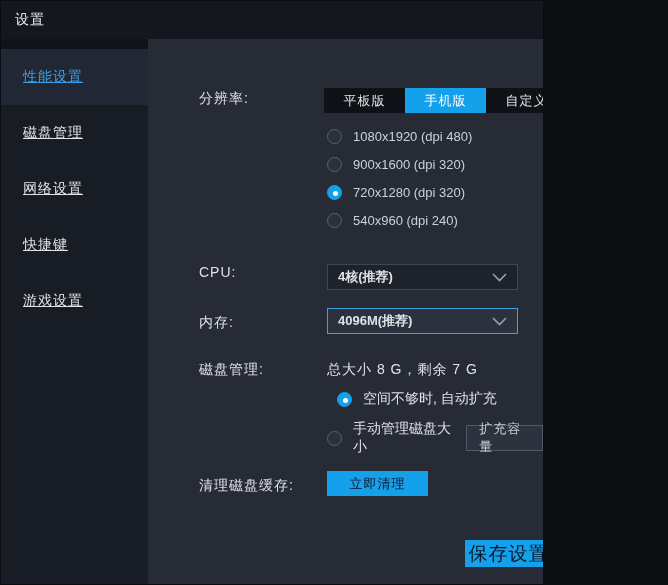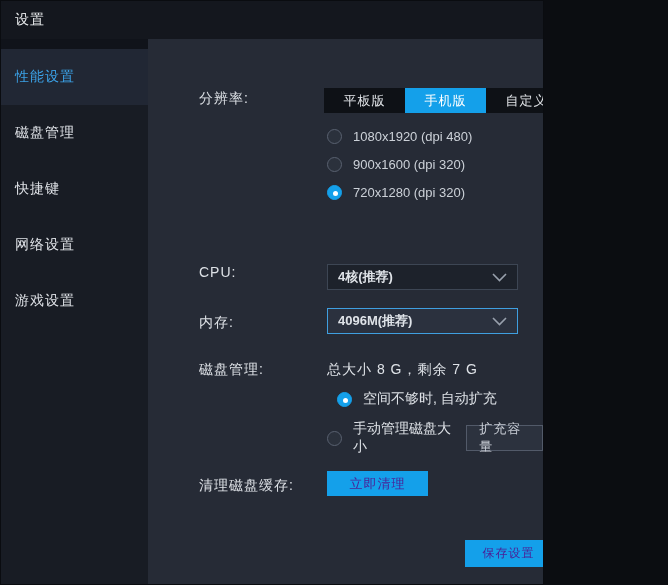--- a/index.html
+++ b/index.html
@@ -19,22 +19,22 @@
     position:absolute;right:12px;top:9px;width:22px;height:22px;
     display:flex;align-items:center;justify-content:center;cursor:pointer;
   }
   
   .sidebar{
     position:absolute;left:0;top:38px;width:147px;height:547px;
     background:#181c24;z-index:4;
   }
   .sidebar .top-notch{height:10px;background:#10131a;}
   .side-item{
-    height:56px;display:flex;align-items:center;padding-left:14px;
-    font-size:14px;color:#dfe2e7;cursor:pointer;letter-spacing:1px;
+    height:56px;display:flex;align-items:center;padding-left:22px;
+    font-size:14px;color:#dfe2e7;cursor:pointer;letter-spacing:1px;text-decoration:underline;
   }
   .side-item.active{background:#212734;color:#3ba1e6;}
   
   .label{
     position:absolute;font-size:14px;color:#dde1e6;letter-spacing:1px;
   }
   
   .tabbar{
     position:absolute;left:323px;top:87px;width:243px;height:25px;
     background:#0e1116;display:flex;
@@ -69,25 +69,25 @@
   .disk-summary{position:absolute;left:326px;top:360px;font-size:14px;color:#dfe3e8;letter-spacing:1px;}
   .disk-row1{position:absolute;left:326px;top:390px;padding-left:10px;}
   .disk-row2{position:absolute;left:326px;top:424px;height:26px;display:flex;align-items:center;}
   .expand-btn{
     margin-left:12px;height:26px;padding:0 12px;
     background:#2c323e;border:1px solid #525a69;color:#c9ced6;
     font-size:13px;display:flex;align-items:center;cursor:pointer;letter-spacing:1px;
   }
   
   .btn-blue{
-    background:#14a0ea;color:#4c1d95;border:none;font-size:13px;
+    background:#14a0ea;color:#0f172a;border:none;font-size:13px;
     display:flex;align-items:center;justify-content:center;cursor:pointer;letter-spacing:1px;
   }
   .clean-btn{position:absolute;left:326px;top:470px;width:101px;height:25px;}
-  .save-btn{position:absolute;left:464px;top:539px;width:87px;height:27px;font-size:12px;}
+  .save-btn{position:absolute;left:464px;top:539px;width:87px;height:27px;font-size:19px;}
   .cancel-btn{
     position:absolute;left:571px;top:539px;width:62px;height:27px;
     background:#363d49;border:1px solid #4d5564;color:#d2d6dc;font-size:13px;
     display:flex;align-items:center;justify-content:center;cursor:pointer;letter-spacing:1px;
   }
 </style>
 </head>
 <body>
 
 <div class="window">
@@ -104,24 +104,24 @@
 
   <div class="sidebar">
     <div class="top-notch"></div>
     <div class="side-item active">
       <span>性能设置</span>
     </div>
     <div class="side-item">
       <span>磁盘管理</span>
     </div>
     <div class="side-item">
-      <span>快捷键</span>
+      <span>网络设置</span>
     </div>
     <div class="side-item">
-      <span>网络设置</span>
+      <span>快捷键</span>
     </div>
     <div class="side-item">
       <span>游戏设置</span>
     </div>
   </div>
 
   <span class="label" style="left:198px;top:89px;">分辨率:</span>
   <div class="tabbar">
     <div class="tab">
       <span>平板版</span>
@@ -139,20 +139,24 @@
       <span class="radio"></span>
       <span class="radio-label">1080x1920 (dpi 480)</span>
     </div>
     <div class="radio-row">
       <span class="radio"></span>
       <span class="radio-label">900x1600 (dpi 320)</span>
     </div>
     <div class="radio-row">
       <span class="radio selected"></span>
       <span class="radio-label">720x1280 (dpi 320)</span>
+    </div>
+    <div class="radio-row">
+      <span class="radio"></span>
+      <span class="radio-label">540x960 (dpi 240)</span>
     </div>
   </div>
 
   <span class="label" style="left:198px;top:263px;text-align:center;">CPU:</span>
   <div class="dropdown" style="top:263px;font-weight:bold;">
     <span class="dd-value">4核(推荐)</span>
     <svg width="15" height="9" viewBox="0 0 15 9">
       <polyline points="1,1 7.5,7.5 14,1" fill="none" stroke="#98a0ac" stroke-width="1.6"></polyline>
     </svg>
   </div>

